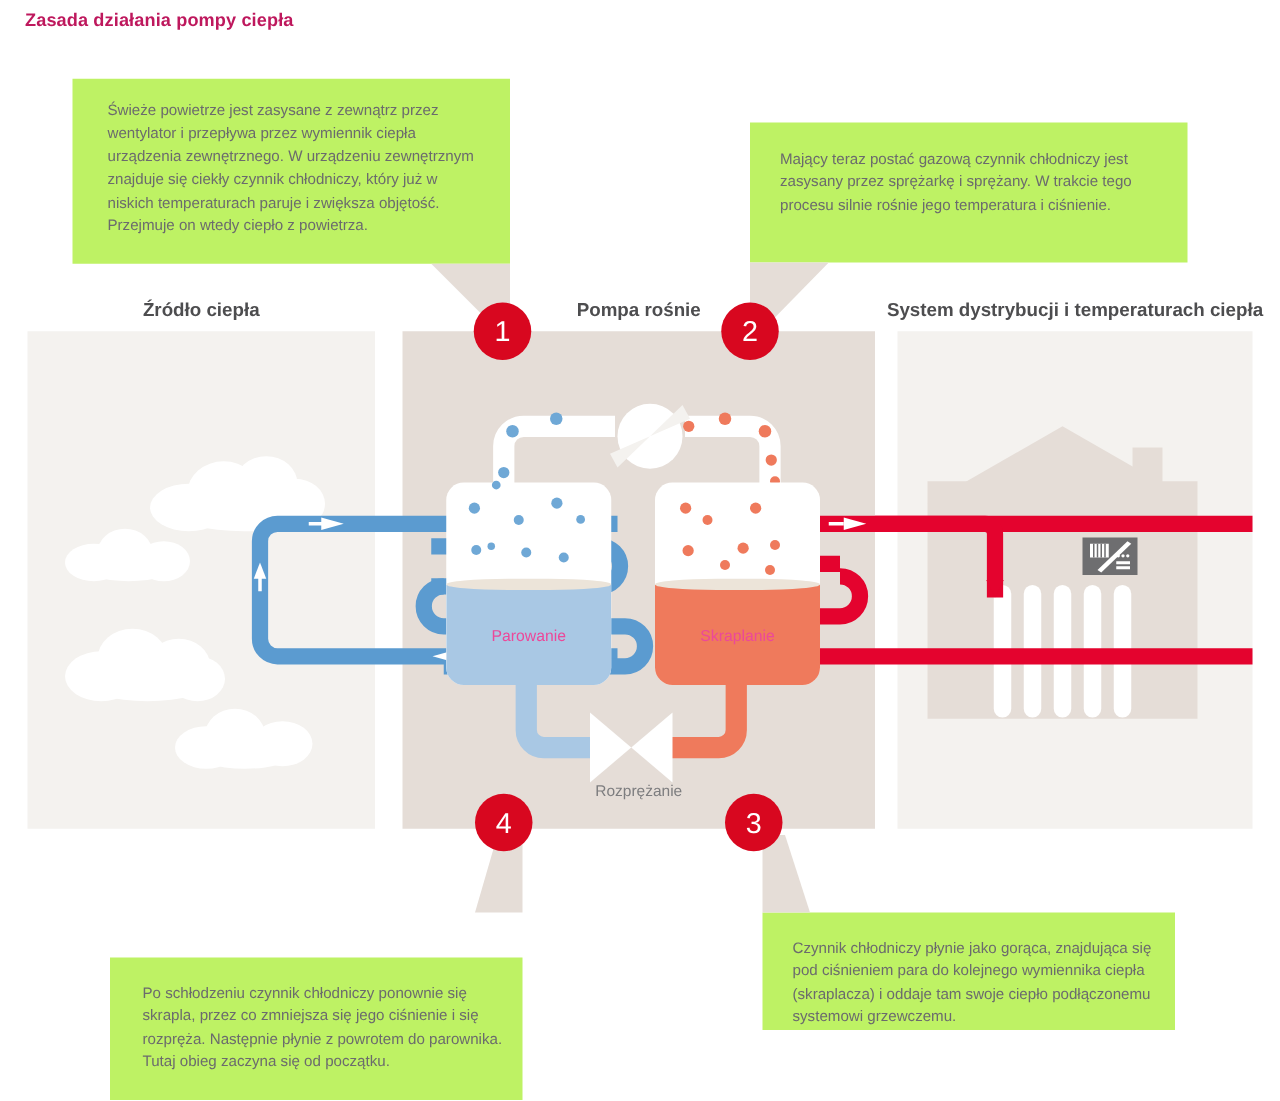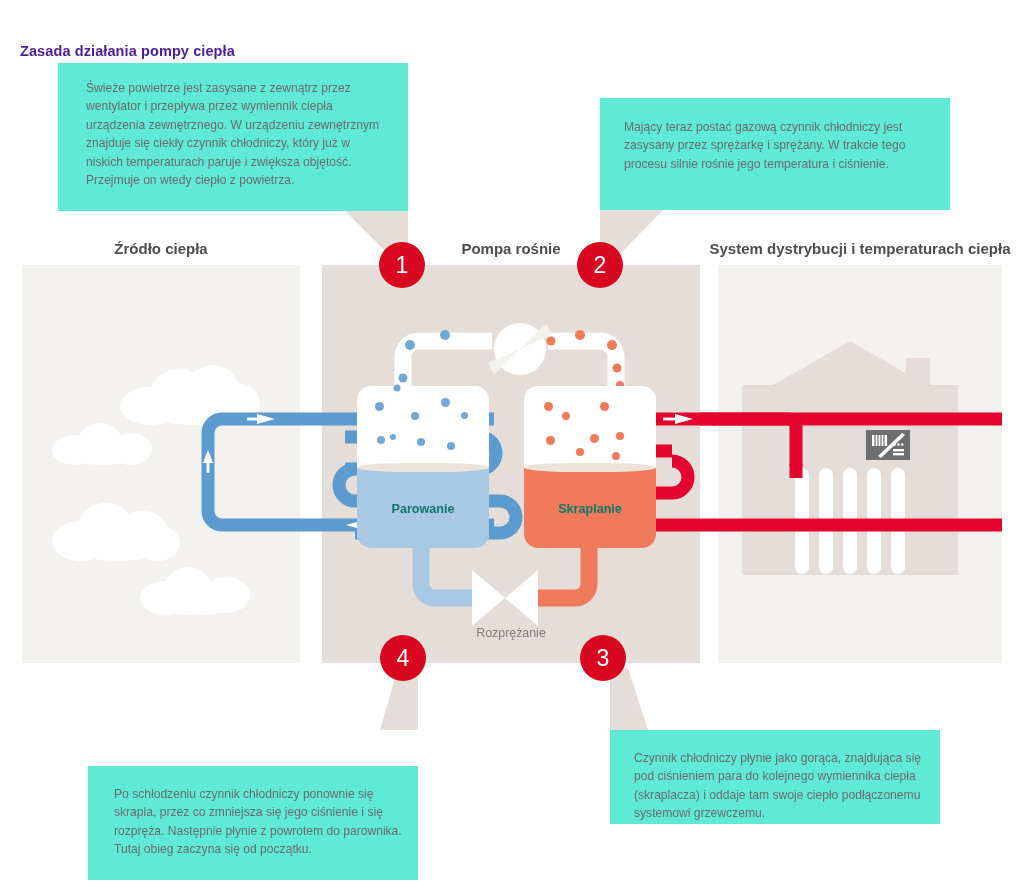--- a/index.html
+++ b/index.html
@@ -10,29 +10,28 @@
   body {
     width: 1024px; height: 881px;
     position: relative; overflow: hidden;
     font-family: "Liberation Sans", sans-serif;
     color: #58585a;
   }
 
   
   #page-title {
     position: absolute; left: 20px; top: 9px;
-    font-size: 14.5px; font-weight: bold; color: #4c1d95;
+    font-size: 14.5px; font-weight: bold; color: #be185d;
     letter-spacing: .1px;
-    margin-top: 34px;
   }
 
   
   .callout {
     position: absolute;
-    background: #5eead4;
+    background: #bef264;
     padding: 0;
   }
   .callout .ctext {
     position: absolute;
     font-size: 12.1px;
     line-height: 18.4px;
     color: #6b6b6d;
     white-space: pre-line;
   }
 
@@ -96,21 +95,21 @@
     position: absolute; top: 0; width: 14px; height: 106px;
     background: #ffffff; border-radius: 7px;
   }
 
   
   .hx { position: absolute; border-radius: 14px; overflow: hidden; background: #ffffff; }
   .hx .liquid { position: absolute; left: 0; right: 0; bottom: 0; }
   .hx .wave { position: absolute; left: 0; right: 0; height: 10px; }
   .hx .hxlabel {
     position: absolute; left: 0; right: 0; text-align: center;
-    color: #0f766e; font-size: 12.6px; font-weight: bold;
+    color: #ec4899; font-size: 12.6px;
   }
   .bub { position: absolute; border-radius: 50%; }
 
   svg.layer { position: absolute; left: 0; top: 0; width: 1024px; height: 881px; }
 </style>
 </head>
 <body>
 
 <div id="page-title">Zasada działania pompy ciepła</div>
 

